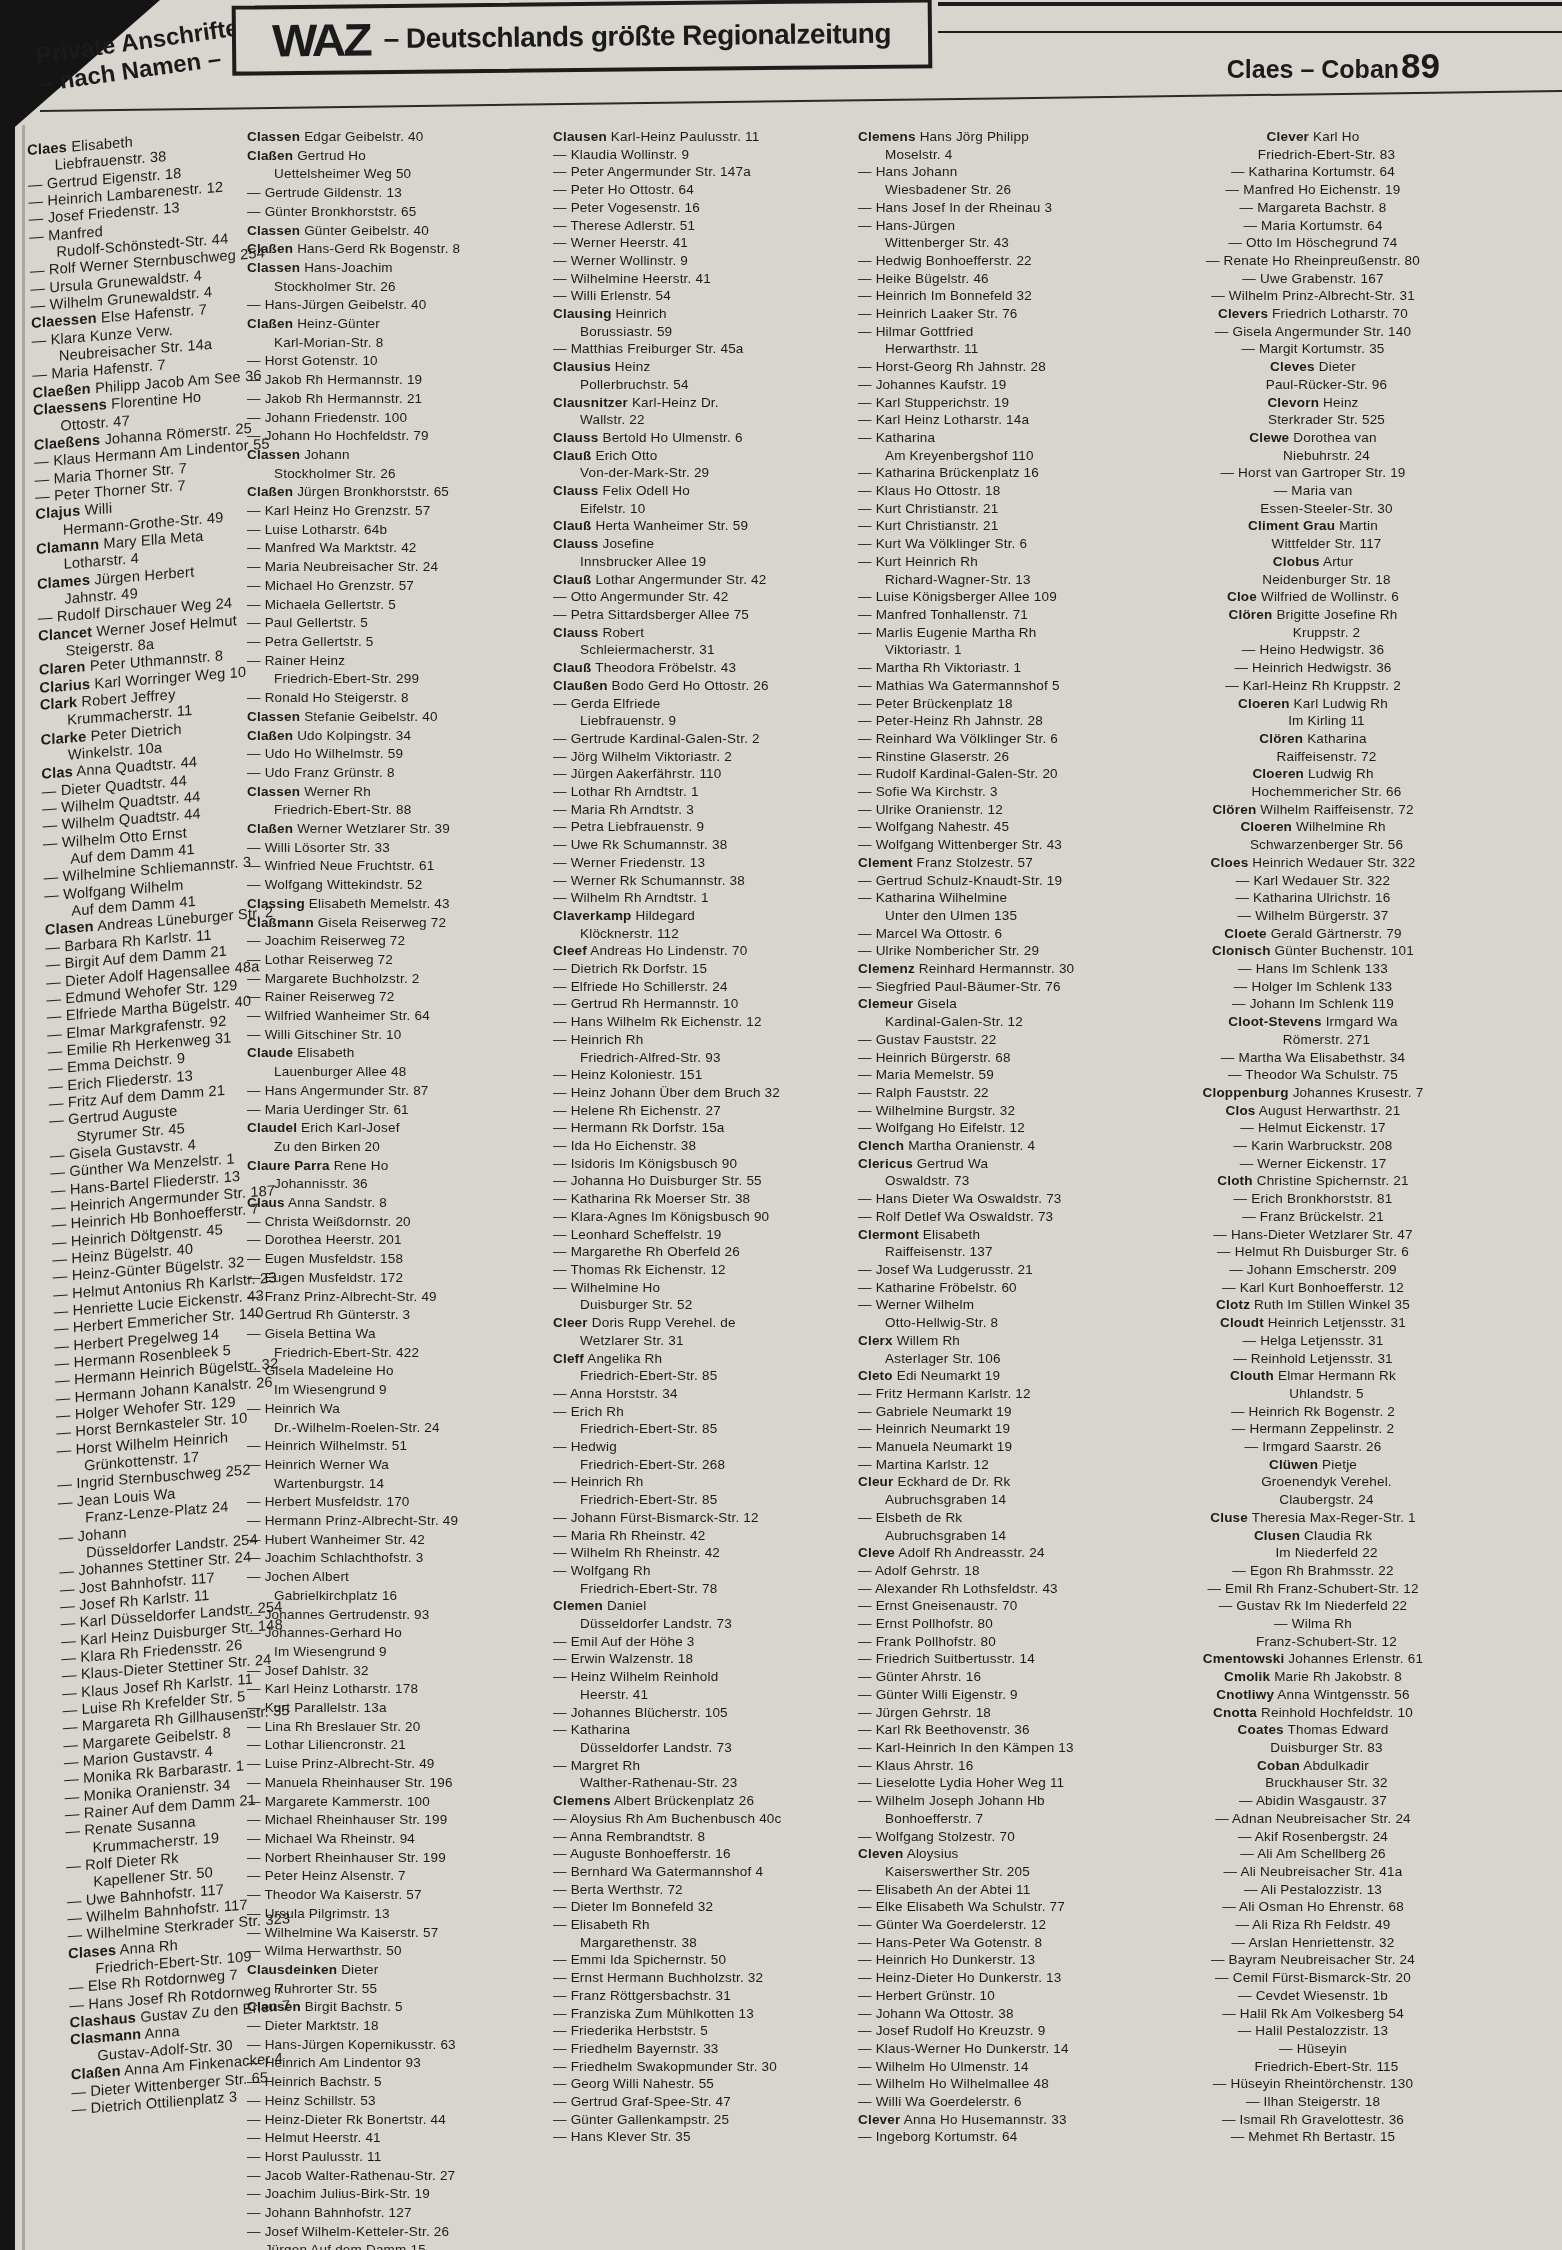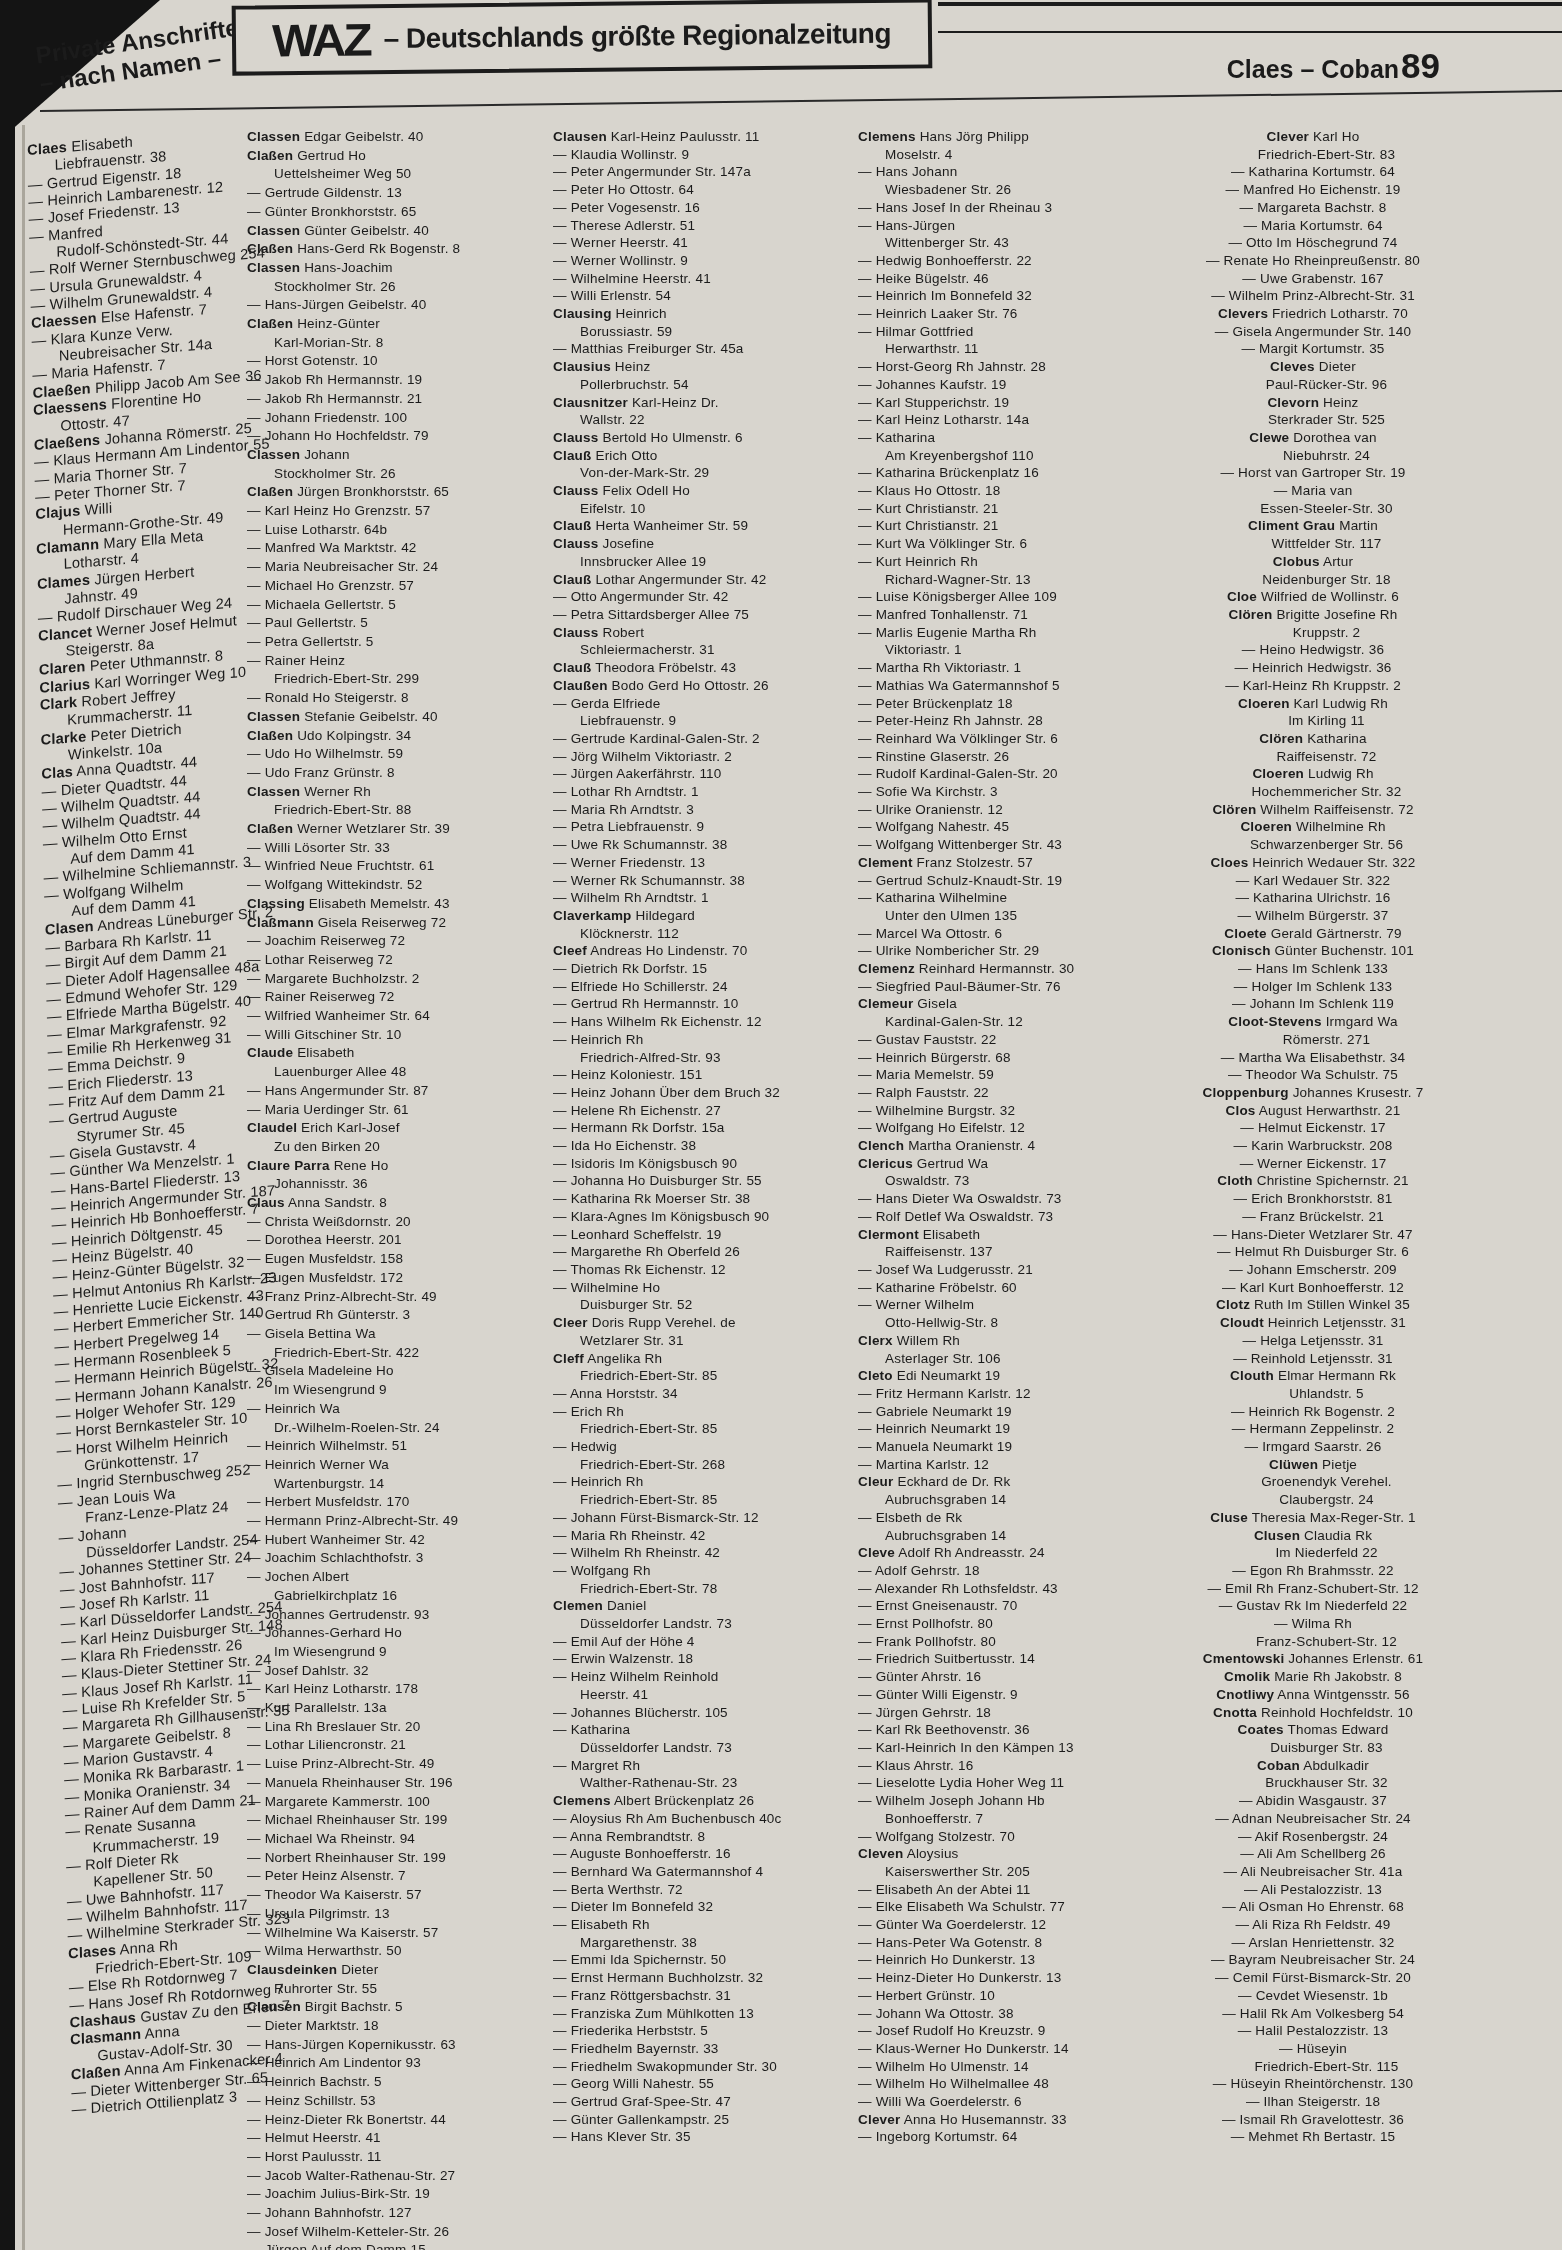--- a/index.html
+++ b/index.html
@@ -376,21 +376,21 @@
       <div class="ln wr">Friedrich-Ebert-Str. 268</div>
       <div class="ln">— Heinrich Rh</div>
       <div class="ln wr">Friedrich-Ebert-Str. 85</div>
       <div class="ln">— Johann Fürst-Bismarck-Str. 12</div>
       <div class="ln">— Maria Rh Rheinstr. 42</div>
       <div class="ln">— Wilhelm Rh Rheinstr. 42</div>
       <div class="ln">— Wolfgang Rh</div>
       <div class="ln wr">Friedrich-Ebert-Str. 78</div>
       <div class="ln"><span class="sn">Clemen</span> Daniel</div>
       <div class="ln wr">Düsseldorfer Landstr. 73</div>
-      <div class="ln">— Emil Auf der Höhe 4</div>
+      <div class="ln">— Emil Auf der Höhe 3</div>
       <div class="ln">— Erwin Walzenstr. 18</div>
       <div class="ln">— Heinz Wilhelm Reinhold</div>
       <div class="ln wr">Heerstr. 41</div>
       <div class="ln">— Johannes Blücherstr. 105</div>
       <div class="ln">— Katharina</div>
       <div class="ln wr">Düsseldorfer Landstr. 73</div>
       <div class="ln">— Margret Rh</div>
       <div class="ln wr">Walther-Rathenau-Str. 23</div>
       <div class="ln"><span class="sn">Clemens</span> Albert Brückenplatz 26</div>
       <div class="ln">— Aloysius Rh Am Buchenbusch 40c</div>
@@ -560,21 +560,21 @@
       <div class="ln"><span class="sn">Clören</span> Brigitte Josefine Rh</div>
       <div class="ln wr">Kruppstr. 2</div>
       <div class="ln">— Heino Hedwigstr. 36</div>
       <div class="ln">— Heinrich Hedwigstr. 36</div>
       <div class="ln">— Karl-Heinz Rh Kruppstr. 2</div>
       <div class="ln"><span class="sn">Cloeren</span> Karl Ludwig Rh</div>
       <div class="ln wr">Im Kirling 11</div>
       <div class="ln"><span class="sn">Clören</span> Katharina</div>
       <div class="ln wr">Raiffeisenstr. 72</div>
       <div class="ln"><span class="sn">Cloeren</span> Ludwig Rh</div>
-      <div class="ln wr">Hochemmericher Str. 32</div>
+      <div class="ln wr">Hochemmericher Str. 66</div>
       <div class="ln"><span class="sn">Clören</span> Wilhelm Raiffeisenstr. 72</div>
       <div class="ln"><span class="sn">Cloeren</span> Wilhelmine Rh</div>
       <div class="ln wr">Schwarzenberger Str. 56</div>
       <div class="ln"><span class="sn">Cloes</span> Heinrich Wedauer Str. 322</div>
       <div class="ln">— Karl Wedauer Str. 322</div>
       <div class="ln">— Katharina Ulrichstr. 16</div>
       <div class="ln">— Wilhelm Bürgerstr. 37</div>
       <div class="ln"><span class="sn">Cloete</span> Gerald Gärtnerstr. 79</div>
       <div class="ln"><span class="sn">Clonisch</span> Günter Buchenstr. 101</div>
       <div class="ln">— Hans Im Schlenk 133</div>

